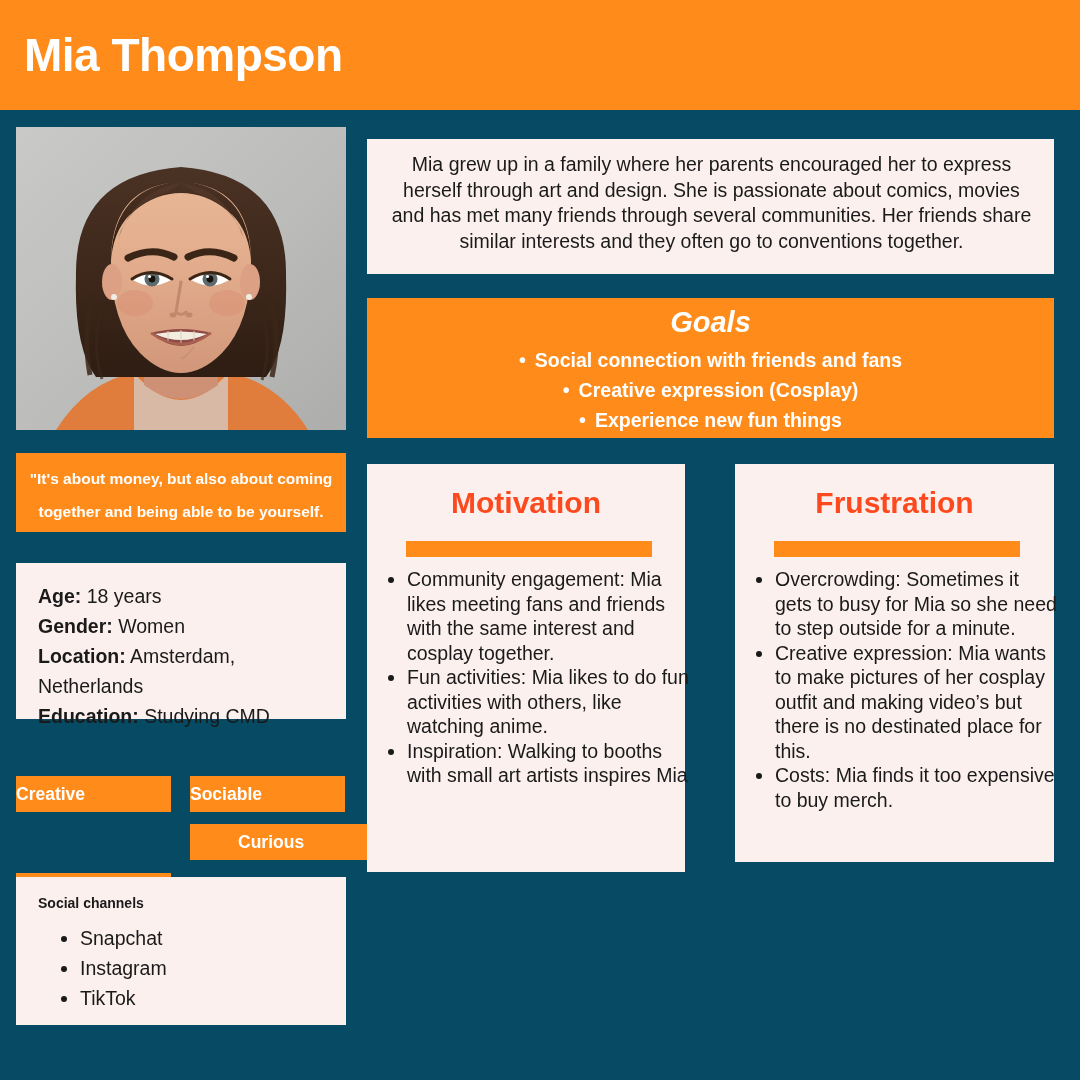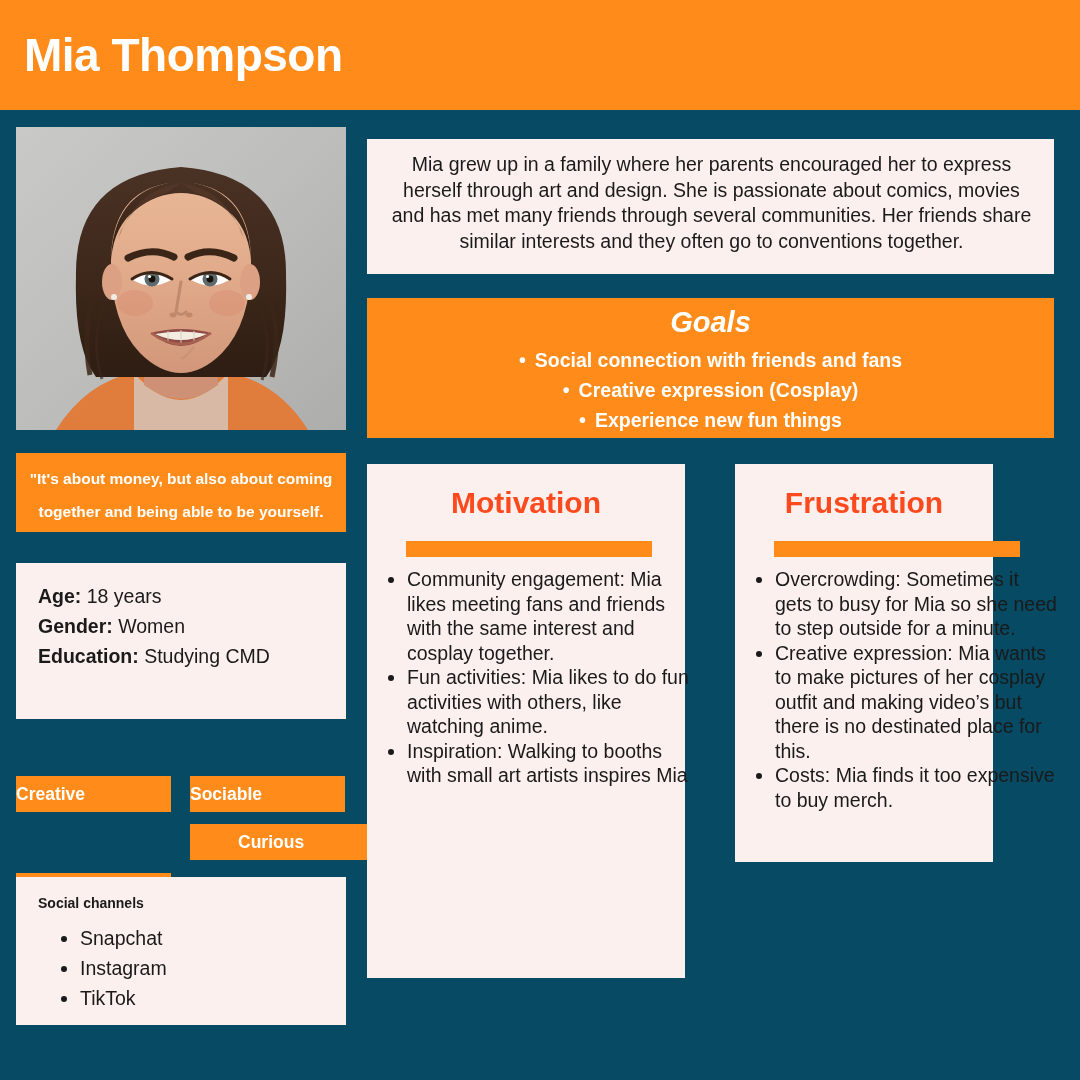--- a/index.html
+++ b/index.html
@@ -166,25 +166,25 @@
     margin: 0;
     padding: 0 0 0 22px;
     font-size: 19.5px;
     line-height: 30px;
     color: #1A1A1A;
   }
 
   
   .mot {
     left: 367px; top: 464px;
-    width: 318px; height: 514px;
+    width: 318px; height: 408px;
   }
   .fru {
     left: 735px; top: 464px;
-    width: 258px; height: 398px;
+    width: 319px; height: 398px;
   }
   .panel-title {
     position: absolute;
     left: 0; top: 22px;
     width: 100%;
     text-align: center;
     font-size: 30px;
     font-weight: bold;
     color: #FC4A1E;
   }
@@ -316,20 +316,24 @@
   <div class="demo-list">
     <div>
       <b>Age:</b>
       <span>18 years</span>
     </div>
     <div>
       <b>Gender:</b>
       <span>Women</span>
     </div>
     <div>
+      <b>Location:</b>
+      <span>Amsterdam, Netherlands</span>
+    </div>
+    <div>
       <b>Education:</b>
       <span>Studying CMD</span>
     </div>
   </div>
 </div>
 
 <div class="trait trait-0">Creative</div>
 <div class="trait trait-1">Sociable</div>
 <div class="trait trait-2">Open-minded</div>
 <div class="trait trait-3">Curious</div>

